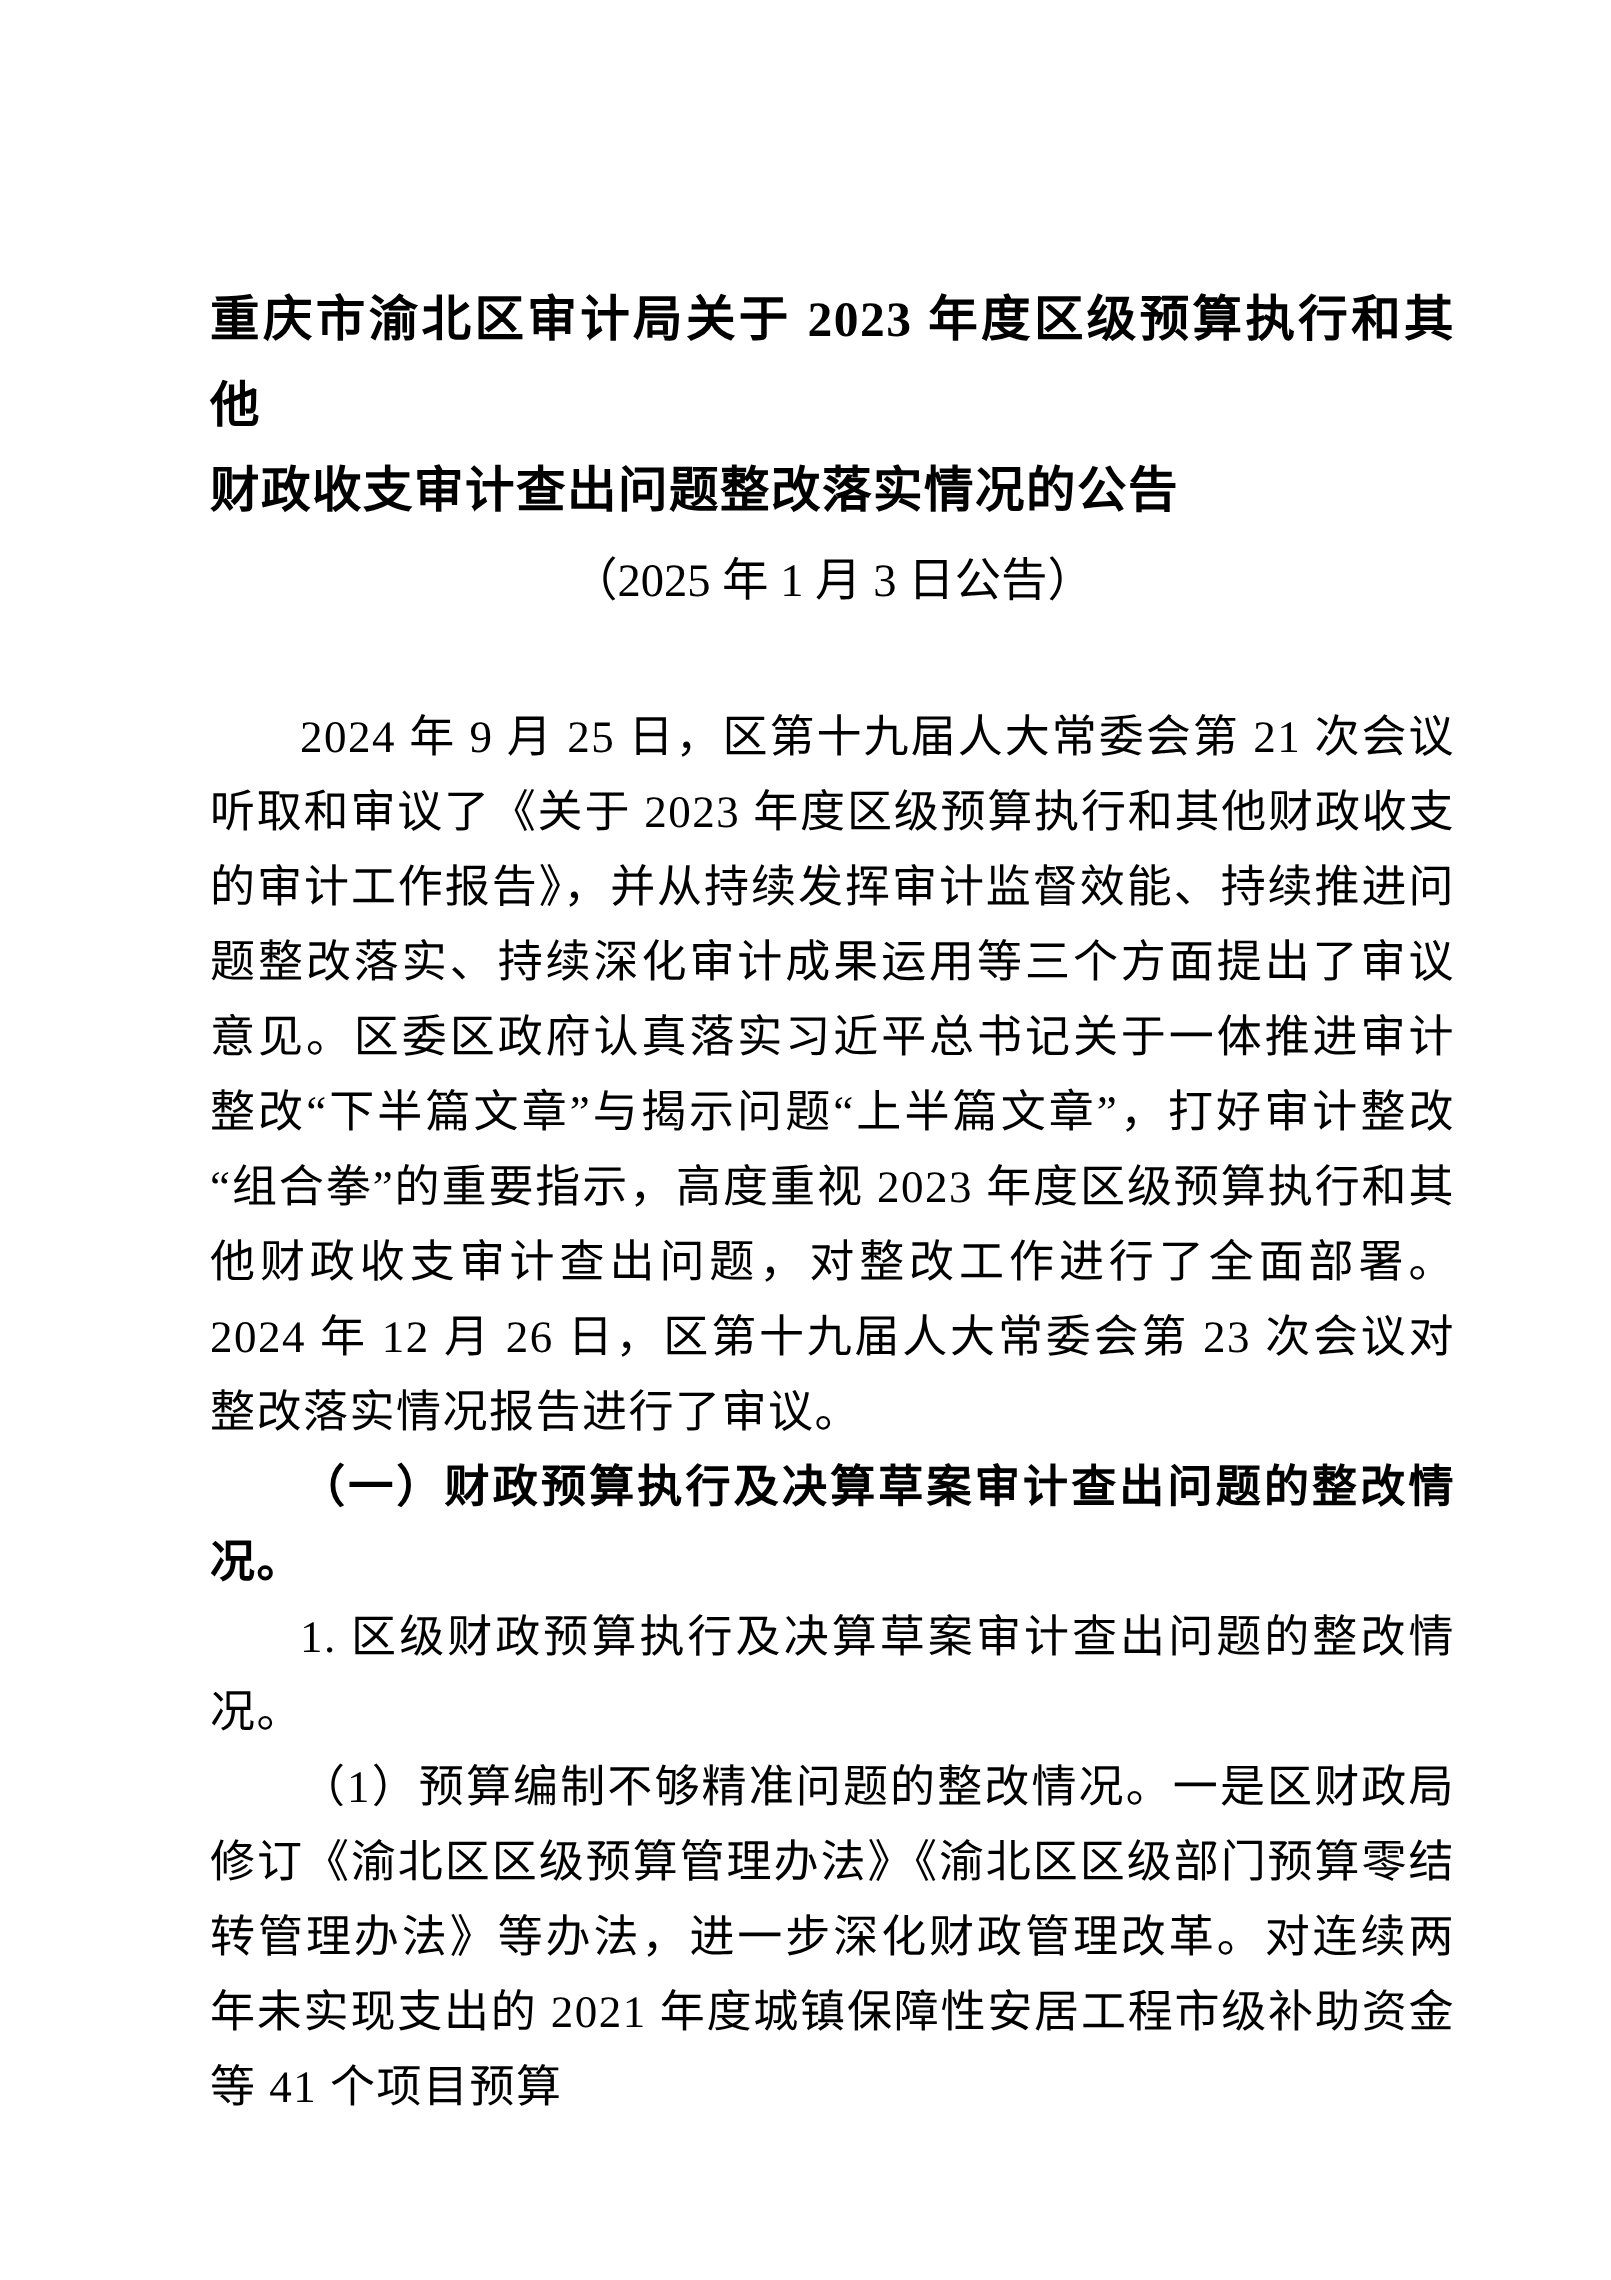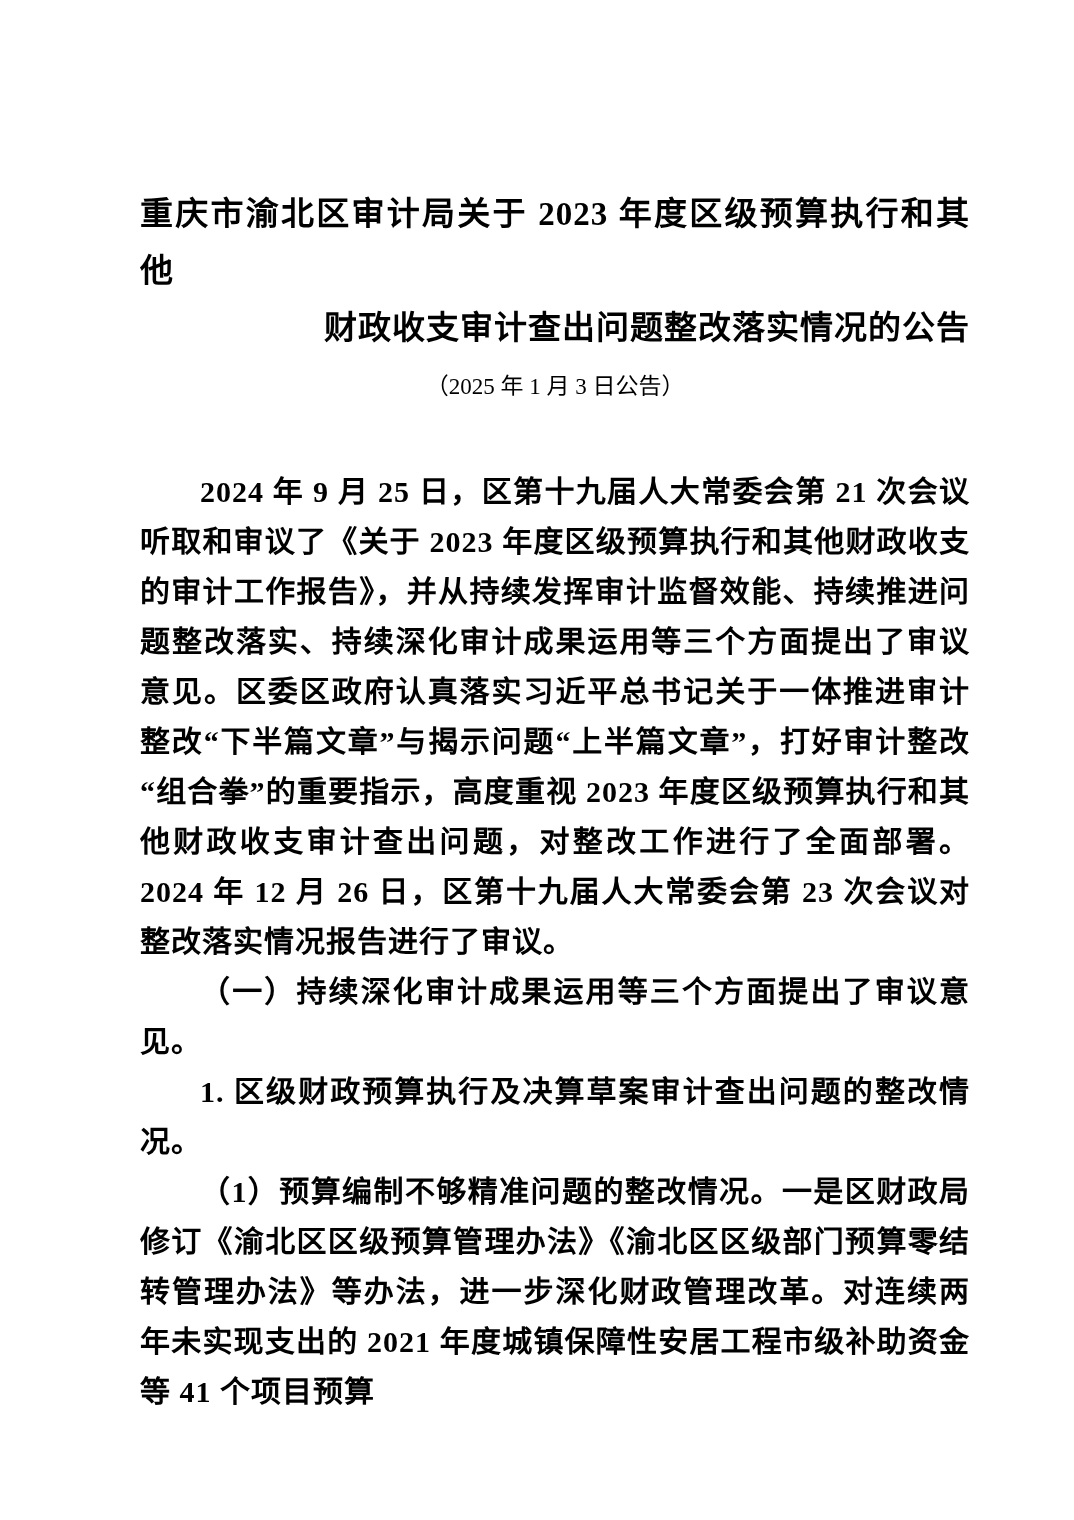--- a/index.html
+++ b/index.html
@@ -31,42 +31,42 @@
     letter-spacing: 1px;
   }
   .title-line {
     display: block;
   }
   .title-line.line1 {
     text-align: justify;
     text-align-last: justify;
   }
   .title-line.line2 {
-    text-align: right;
+    text-align: left;
   }
   .doc-date {
     margin-top: 8px;
     text-align: center;
-    font-size: 23px;
+    font-size: 31px;
     line-height: 44px;
     font-weight: normal;
   }
   
   .doc-body {
     margin-top: 58px;
   }
   .para {
     margin: 0;
     font-size: 30px;
     line-height: 50px;
     text-indent: 2em;
     text-align: justify;
     text-justify: inter-character;
     letter-spacing: 1px;
-    font-weight: bold;
+    font-weight: normal;
   }
   .heading1 {
     font-family: "Liberation Sans", "DejaVu Sans", sans-serif;
     font-weight: bold;
   }
   .heading2 {
     font-weight: bold;
   }
 </style>
 </head>
@@ -77,18 +77,18 @@
   <header>
     <h1 class="doc-title">
       <span class="title-line line1">重庆市渝北区审计局关于 2023 年度区级预算执行和其他</span>
       <span class="title-line line2">财政收支审计查出问题整改落实情况的公告</span>
     </h1>
     <div class="doc-date">（2025 年 1 月 3 日公告）</div>
   </header>
 
   <main class="doc-body">
     <p class="para body-text">2024 年 9 月 25 日，区第十九届人大常委会第 21 次会议听取和审议了《关于 2023 年度区级预算执行和其他财政收支的审计工作报告》，并从持续发挥审计监督效能、持续推进问题整改落实、持续深化审计成果运用等三个方面提出了审议意见。区委区政府认真落实习近平总书记关于一体推进审计整改“下半篇文章”与揭示问题“上半篇文章”，打好审计整改“组合拳”的重要指示，高度重视 2023 年度区级预算执行和其他财政收支审计查出问题，对整改工作进行了全面部署。2024 年 12 月 26 日，区第十九届人大常委会第 23 次会议对整改落实情况报告进行了审议。</p>
-    <h3 class="para heading2">（一）持续深化审计成果运用等三个方面提出了审议意见。</h3>
+    <h3 class="para heading2">（一）财政预算执行及决算草案审计查出问题的整改情况。</h3>
     <p class="para body-text">1. 区级财政预算执行及决算草案审计查出问题的整改情况。</p>
     <p class="para body-text">（1）预算编制不够精准问题的整改情况。一是区财政局修订《渝北区区级预算管理办法》《渝北区区级部门预算零结转管理办法》等办法，进一步深化财政管理改革。对连续两年未实现支出的 2021 年度城镇保障性安居工程市级补助资金等 41 个项目预算</p>
   </main>
 
 </div>
 
 </body></html>

